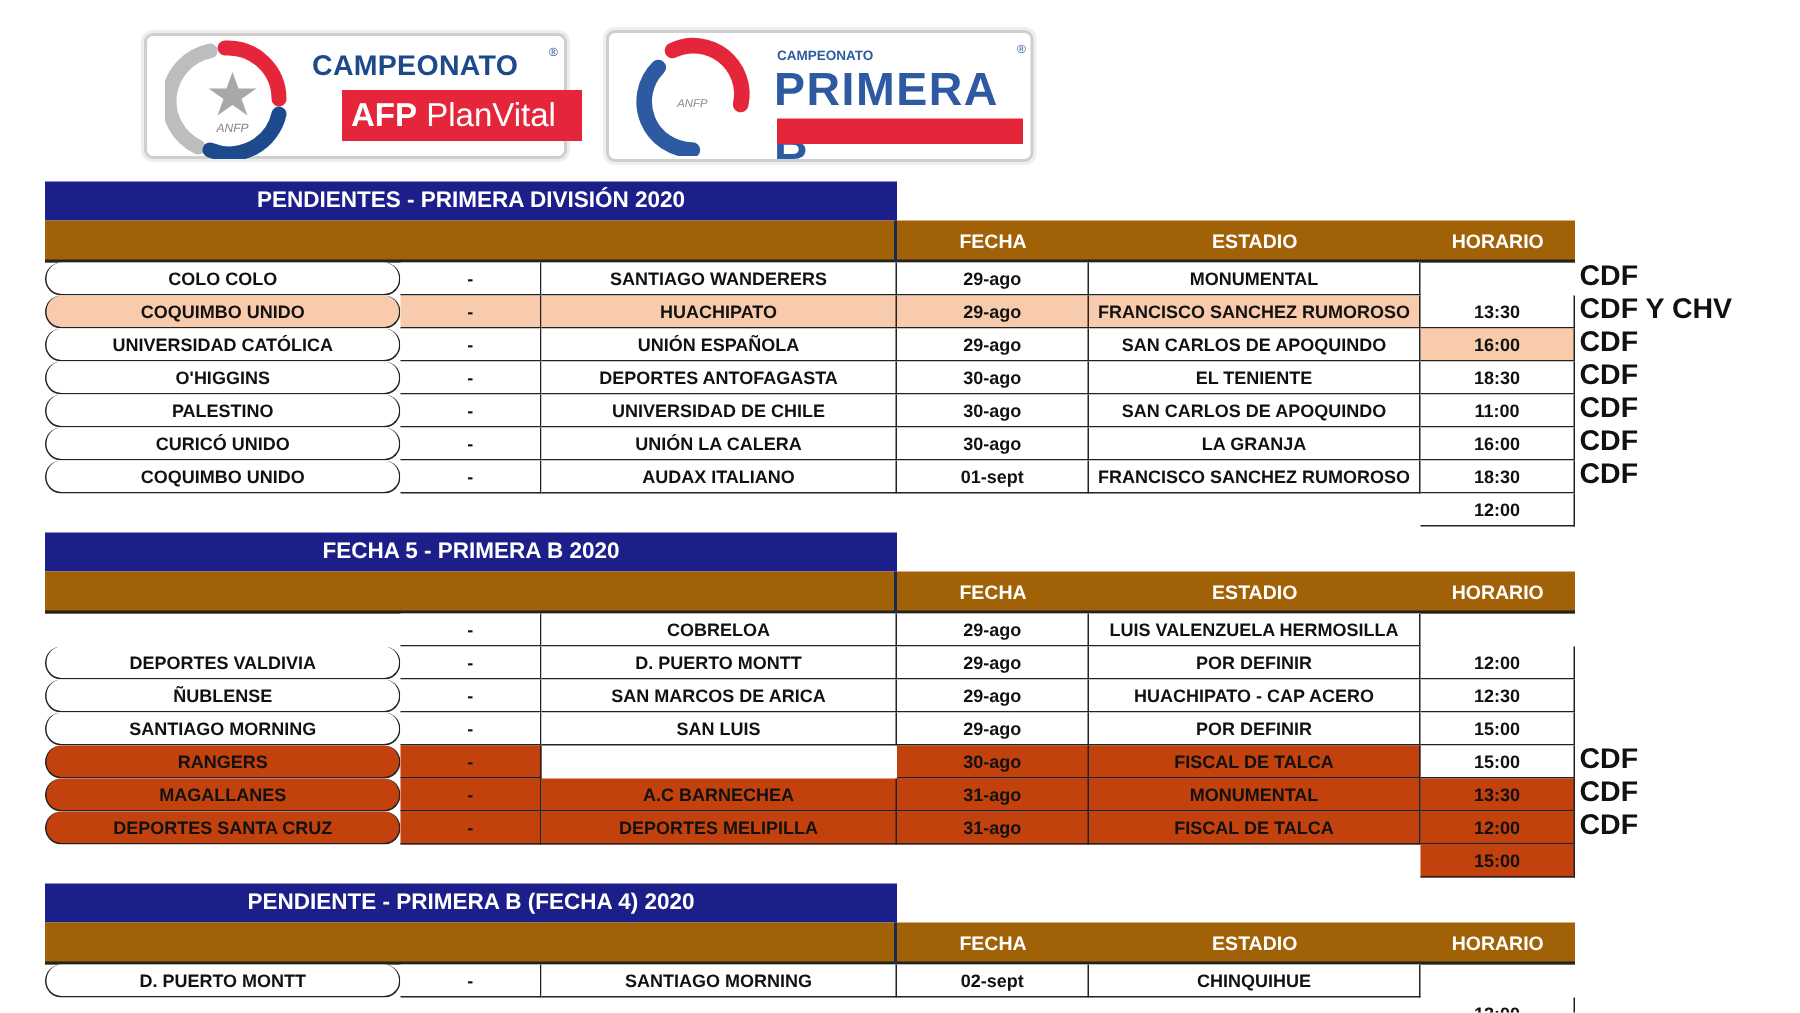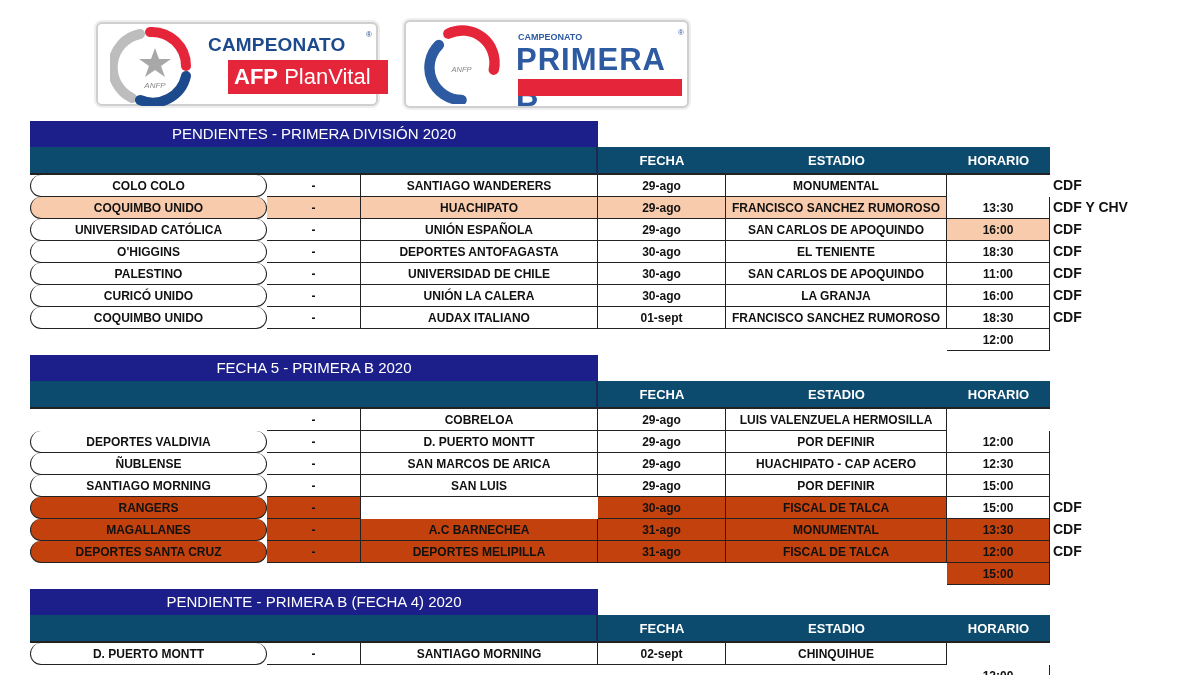--- a/index.html
+++ b/index.html
@@ -14,34 +14,34 @@
   .l1-title { position: absolute; left: 110px; top: 10px; font-weight: bold; font-size: 19px; color: #1d4a8c; letter-spacing: 0.2px; }
   .l1-reg { position: absolute; left: 268px; top: 6px; font-size: 8px; color: #1d4a8c; }
   .l1-red { position: absolute; left: 110px; top: 36px; width: 160px; height: 34px; background: #e5263a; color: #fff; font-size: 22px; line-height: 34px; padding-left: 6px; white-space: nowrap; margin-left: 20px; }
   .l1-red b { font-weight: bold; }
   .l2-small { position: absolute; left: 112px; top: 10px; font-weight: bold; font-size: 9px; color: #2d5aa0; }
   .l2-title { position: absolute; left: 110px; top: 20px; font-weight: bold; font-size: 31px; color: #2d5aa0; letter-spacing: 1px; }
   .l2-reg { position: absolute; left: 272px; top: 6px; font-size: 8px; color: #2d5aa0; }
   .l2-red { position: absolute; left: 112px; top: 57px; width: 164px; height: 17px; background: #e5263a; }
 
   .section { position: absolute; left: 30px; width: 1130px; }
-  .sec-title { width: 568px; height: 26px; background: #1c1f8a; color: #fff; font-weight: normal; font-size: 15px; text-align: center; line-height: 26px; }
-  .sec-header { position: relative; height: 28px; width: 1020px; background: #0c4a6e; border-bottom: 2px solid #222; }
+  .sec-title { width: 568px; height: 26px; background: #1c1f8a; color: #fff; font-weight: bold; font-size: 15px; text-align: center; line-height: 26px; }
+  .sec-header { position: relative; height: 28px; width: 1020px; background: #a16207; border-bottom: 2px solid #222; }
   .sec-header .hcell { position: absolute; top: 0; height: 26px; line-height: 28px; color: #fff; font-weight: bold; font-size: 13px; text-align: center; }
   .sec-header .hsep { position: absolute; top: 0; height: 28px; width: 2px; background: #1a2a55; }
 
   .row { position: relative; height: 22px; width: 1130px; }
   .cell { position: absolute; top: 0; height: 22px; line-height: 22px; font-weight: bold; font-size: 12px; text-align: center; white-space: nowrap; overflow: hidden; border-right: 1.5px solid #222; border-bottom: 1.5px solid #222; }
   .c1 { left: 0; width: 237px; border-left: 1.5px solid #222; border-radius: 11px; }
   .c2 { left: 237px; width: 94px; }
   .c3 { left: 331px; width: 237px; }
   .c4 { left: 568px; width: 128px; }
   .c5 { left: 696px; width: 221px; }
   .c6 { left: 917px; width: 103px; margin-top: 22px; }
-  .note { position: absolute; left: 1022px; top: 0; height: 22px; line-height: 20px; font-weight: bold; font-size: 14px; text-align: left; white-space: nowrap; padding-left: 1px; }
+  .note { position: absolute; left: 1022px; top: 0; height: 22px; line-height: 20px; font-weight: bold; font-size: 19px; text-align: left; white-space: nowrap; padding-left: 1px; }
 
   .bg-white .cell { background: #ffffff; }
   .bg-peach .cell { background: #f8cbad; }
   .bg-yellow .cell { background: #c2410c; }
 
   .h-fecha { left: 568px; width: 128px; }
   .h-estadio { left: 696px; width: 221px; }
   .h-horario { left: 917px; width: 103px; }
 </style>
 </head>

